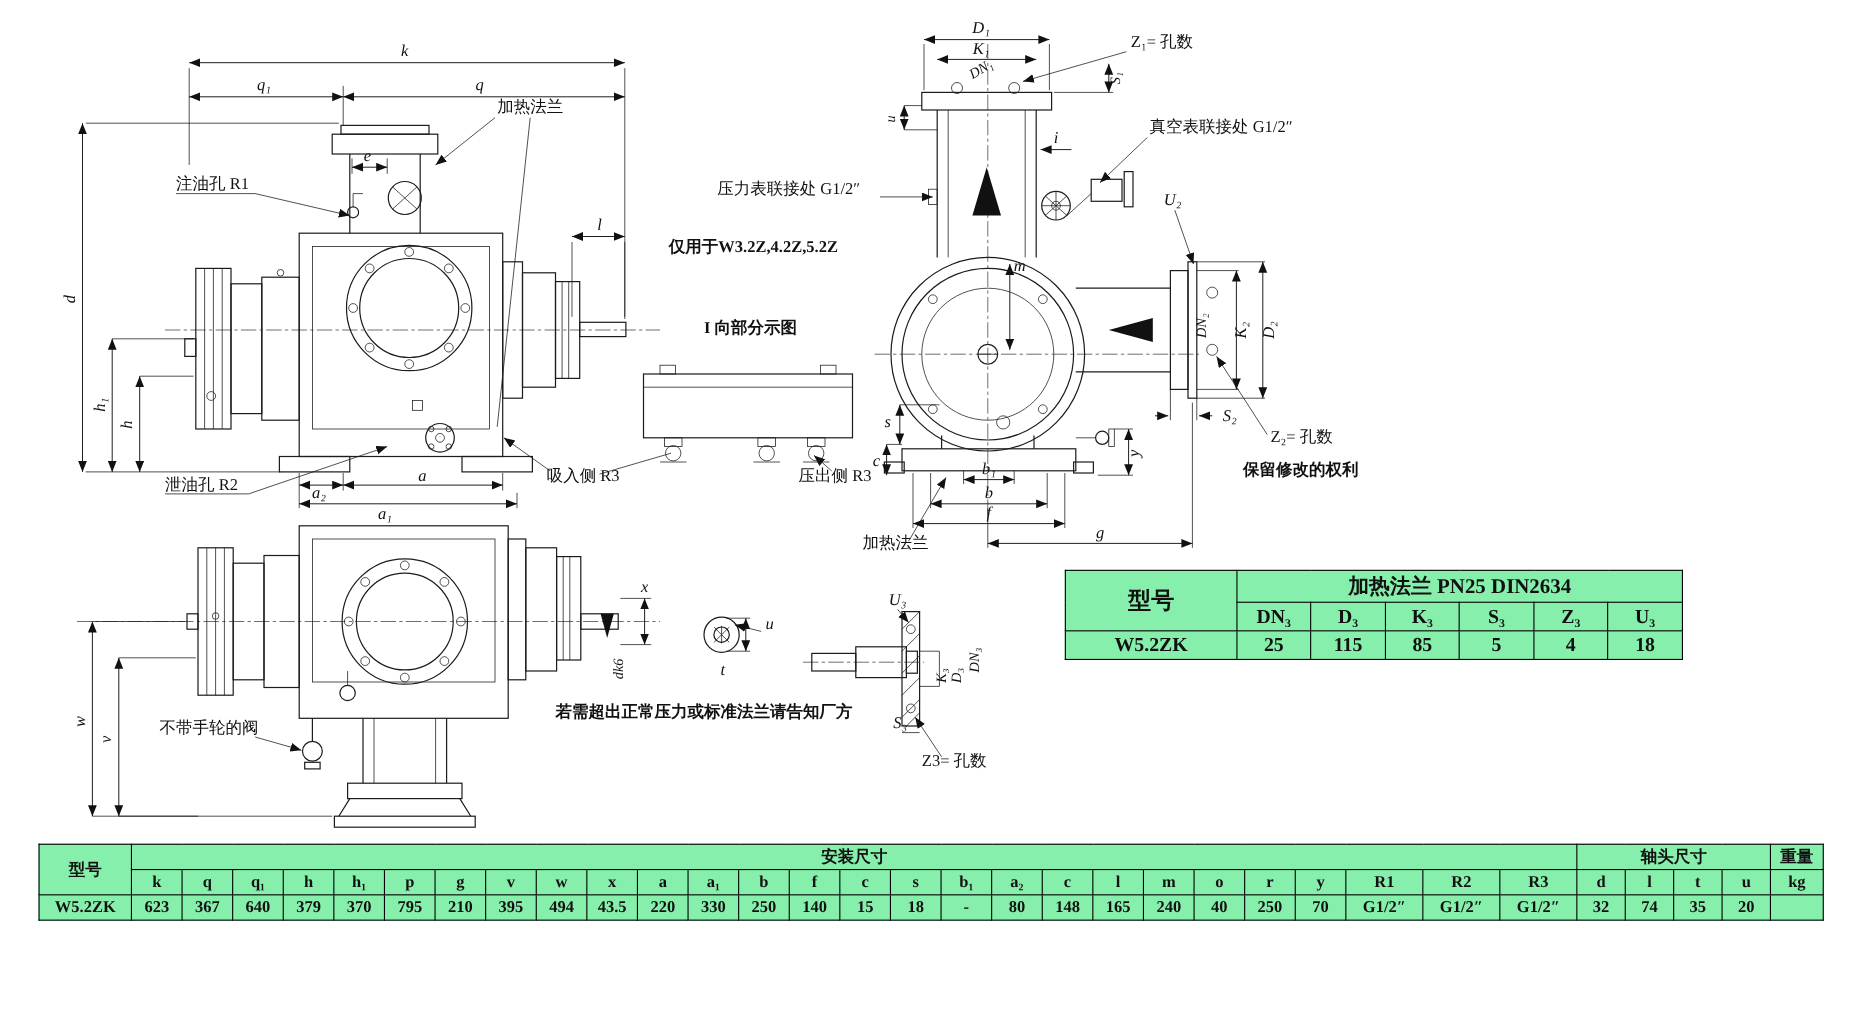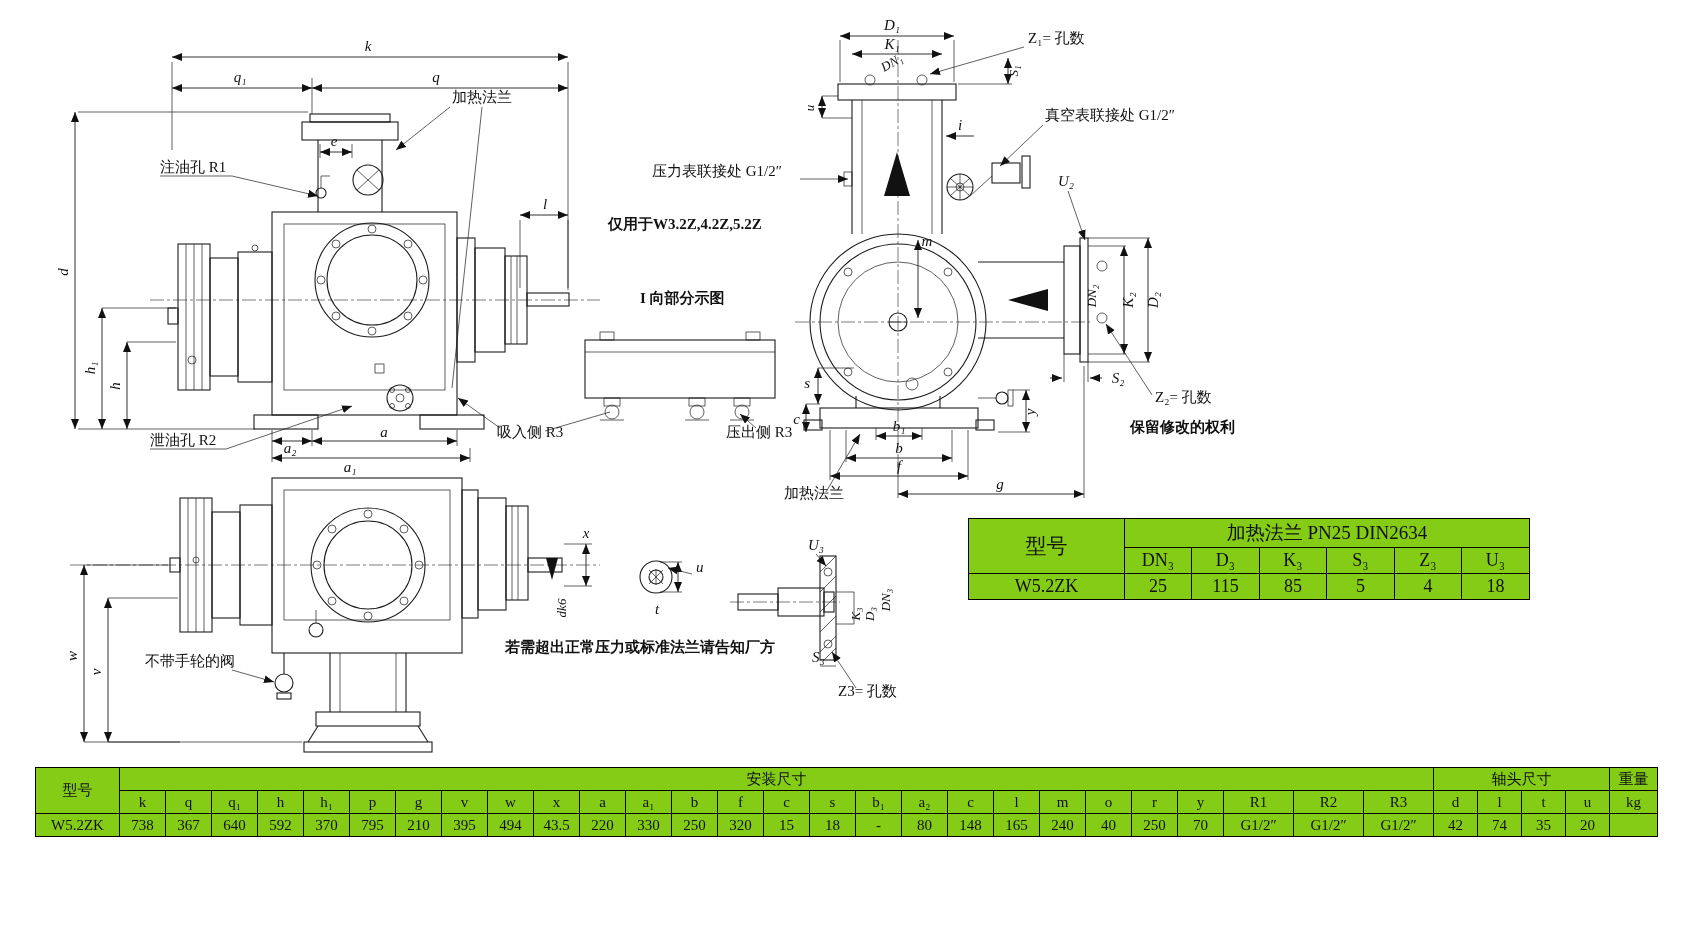--- a/index.html
+++ b/index.html
@@ -10,21 +10,21 @@
   .thin{stroke:#1c1c1c;stroke-width:0.7;fill:none;}
   .dim{stroke:#1c1c1c;stroke-width:0.9;fill:none;}
   .cl{stroke:#444;stroke-width:0.7;fill:none;stroke-dasharray:14 3 3 3;}
   .fill{fill:#111;stroke:none;}
   text{fill:#111;}
   .t{font:italic 15px "Liberation Serif",serif;}
   .ts{font:italic 13px "Liberation Serif",serif;}
   .c{font:15px "Liberation Serif",serif;}
   .cb{font:600 15px "Liberation Serif",serif;}
   
-  table{border-collapse:collapse;background:#84cc16;}
+  table{border-collapse:collapse;background:#86efac;font-weight:bold;}
   .flange-table{position:absolute;left:968px;top:518px;table-layout:fixed;
      font-family:"Liberation Serif",serif;text-align:center;}
   .flange-table td{border:1.4px solid #000;height:23px;text-align:center;overflow:hidden;white-space:nowrap;}
   .ft-model{font-size:21px;}
   .ft-title{font-size:19px;}
   .ft-cols td{font-size:18px;}
   .ft-vals td{font-size:18px;}
   .dim-table{position:absolute;left:35px;top:767px;table-layout:fixed;
      font-family:"Liberation Serif",serif;font-size:15px;}
   .dim-table td{border:1.2px solid #000;height:22px;text-align:center;padding:0;
@@ -489,48 +489,48 @@
     <td>R2</td>
     <td>R3</td>
     <td>d</td>
     <td>l</td>
     <td>t</td>
     <td>u</td>
     <td>kg</td>
   </tr>
   <tr>
     <td>W5.2ZK</td>
-    <td>738</td>
+    <td>623</td>
     <td>367</td>
     <td>640</td>
-    <td>592</td>
+    <td>379</td>
     <td>370</td>
     <td>795</td>
     <td>210</td>
     <td>395</td>
     <td>494</td>
     <td>43.5</td>
     <td>220</td>
     <td>330</td>
     <td>250</td>
-    <td>320</td>
+    <td>140</td>
     <td>15</td>
     <td>18</td>
     <td>-</td>
     <td>80</td>
     <td>148</td>
     <td>165</td>
     <td>240</td>
     <td>40</td>
     <td>250</td>
     <td>70</td>
     <td>G1/2″</td>
     <td>G1/2″</td>
     <td>G1/2″</td>
-    <td>42</td>
+    <td>32</td>
     <td>74</td>
     <td>35</td>
     <td>20</td>
     <td></td>
   </tr>
 </tbody>
     </table>
 
 </div>
 

